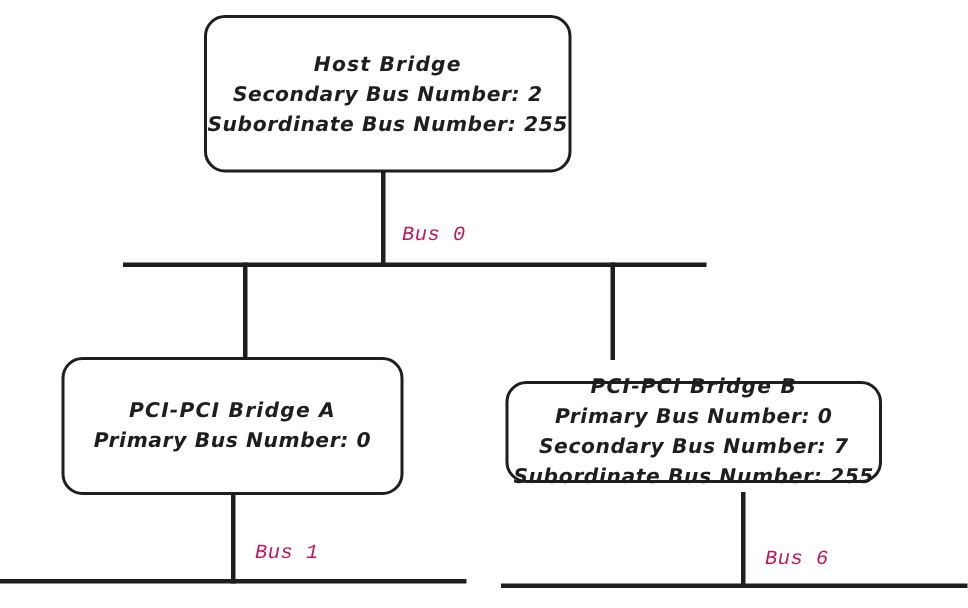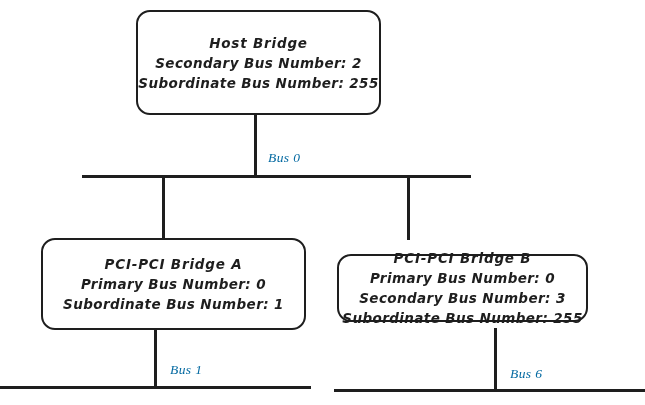--- a/index.html
+++ b/index.html
@@ -54,21 +54,21 @@
 
   #host-bridge-box {
     left: 136px;
     top: 10px;
     width: 245px;
     height: 105px;
   }
   #bridge-a-box {
     left: 41px;
     top: 238px;
-    width: 265px;
+    width: 228px;
     height: 92px;
   }
   #bridge-b-box {
     left: 337px;
     top: 254px;
     width: 251px;
     height: 68px;
   }
 
   
@@ -91,22 +91,22 @@
   #conn-bridge-a-to-bus1 { left: 154px; top: 328px; height: 61px; }
   #conn-bridge-b-to-bus2 { left: 494px; top: 328px; height: 64px; }
 
   #bus0-line { left: 82px; top: 175px; width: 389px; }
   #bus1-line { left: -4px; top: 386px; width: 315px; }
   #bus2-line { left: 334px; top: 389px; width: 315px; }
 
   
   .bus-label {
     position: absolute;
-    color: #0369a1;
-    font-family: Liberation Serif, serif;
+    color: #be185d;
+    font-family: Liberation Mono, monospace;
     font-size: 13.5px;
     line-height: 16px;
     letter-spacing: 0.4px;
     font-style: italic;
     white-space: nowrap;
     z-index: 4;
   }
   #bus0-label { left: 268px; top: 150px; }
   #bus1-label { left: 170px; top: 362px; text-align: right; }
   #bus2-label { left: 510px; top: 366px; }
@@ -126,27 +126,26 @@
 
   <div class="bus-line" id="bus0-line"></div>
   <span class="bus-label" id="bus0-label">Bus 0</span>
 
   <div class="conn-v" id="conn-bus0-to-bridge-a"></div>
   <div class="conn-v" id="conn-bus0-to-bridge-b"></div>
 
   <div class="node-box" id="bridge-a-box">
     <span class="node-line title">PCI-PCI Bridge A</span>
     <span class="node-line">Primary Bus Number: 0</span>
-    <span class="node-line">Subordinate Bus Number: 1</span>
   </div>
 
   <div class="node-box" id="bridge-b-box">
     <span class="node-line title">PCI-PCI Bridge B</span>
     <span class="node-line">Primary Bus Number: 0</span>
-    <span class="node-line">Secondary Bus Number: 3</span>
+    <span class="node-line">Secondary Bus Number: 7</span>
     <span class="node-line">Subordinate Bus Number: 255</span>
   </div>
 
   <div class="conn-v" id="conn-bridge-a-to-bus1"></div>
   <div class="conn-v" id="conn-bridge-b-to-bus2"></div>
 
   <div class="bus-line" id="bus1-line"></div>
   <span class="bus-label" id="bus1-label">Bus 1</span>
 
   <div class="bus-line" id="bus2-line"></div>

